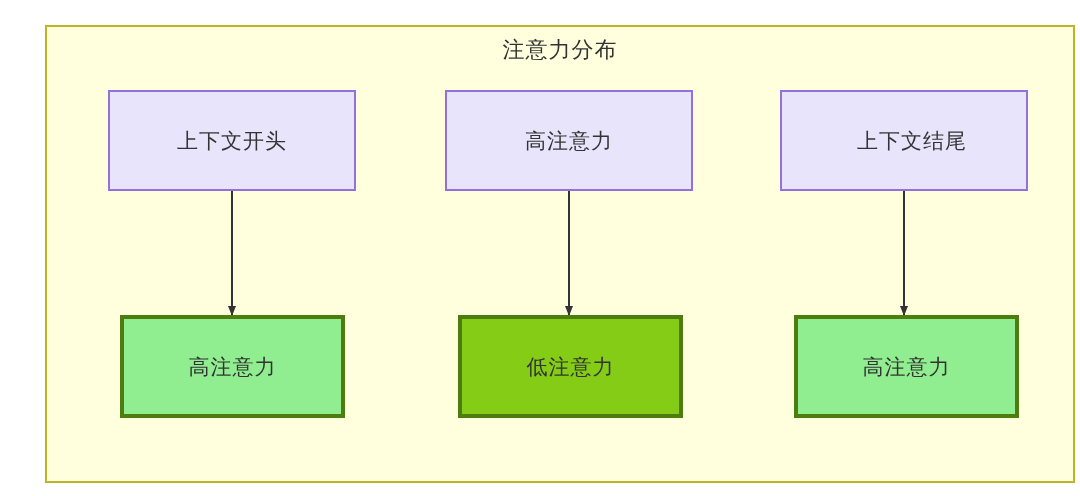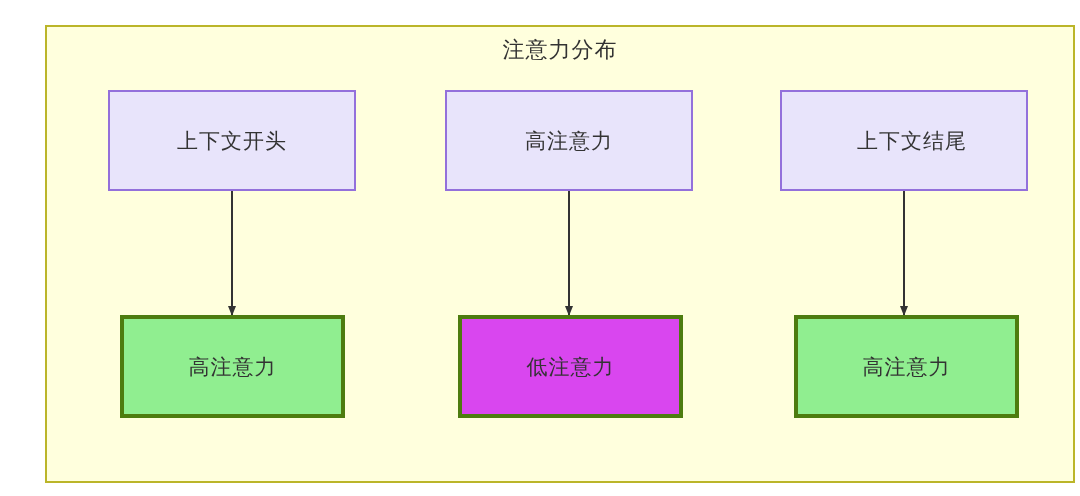--- a/index.html
+++ b/index.html
@@ -68,21 +68,21 @@
   .node.attention {
     border: 4px solid #4d7c0f;
     height: 103px;
   }
 
   .node.high {
     background: #90ee90;
   }
 
   .node.low {
-    background: #d946ef;
+    background: #84cc16;
   }
 
   
   #ctx-start  { left: 88px;  top: 90px; width: 248px; }
   #ctx-middle { left: 425px; top: 90px; width: 248px; }
   #ctx-end    { left: 760px; top: 90px; width: 248px; padding-left: 16px; }
 
   
   #att-start  { left: 100px; top: 315px; width: 225px; }
   #att-middle { left: 438px; top: 315px; width: 225px; }

